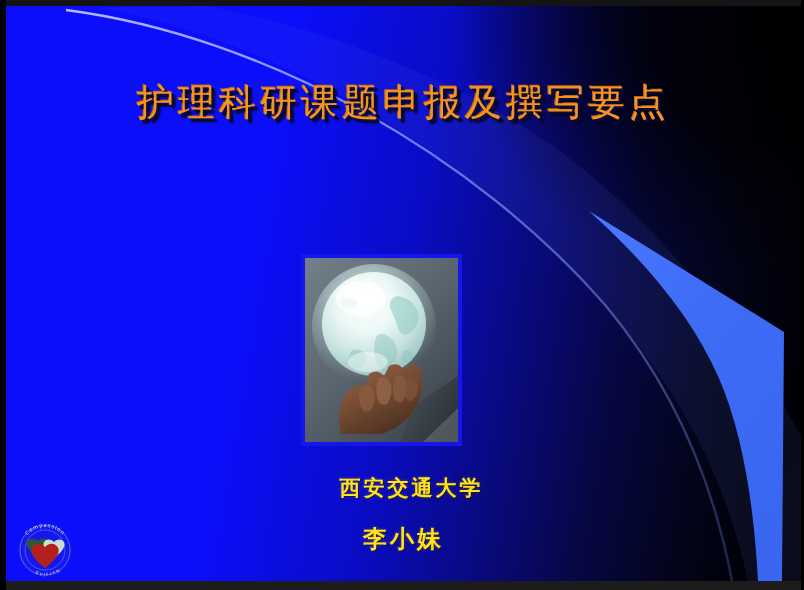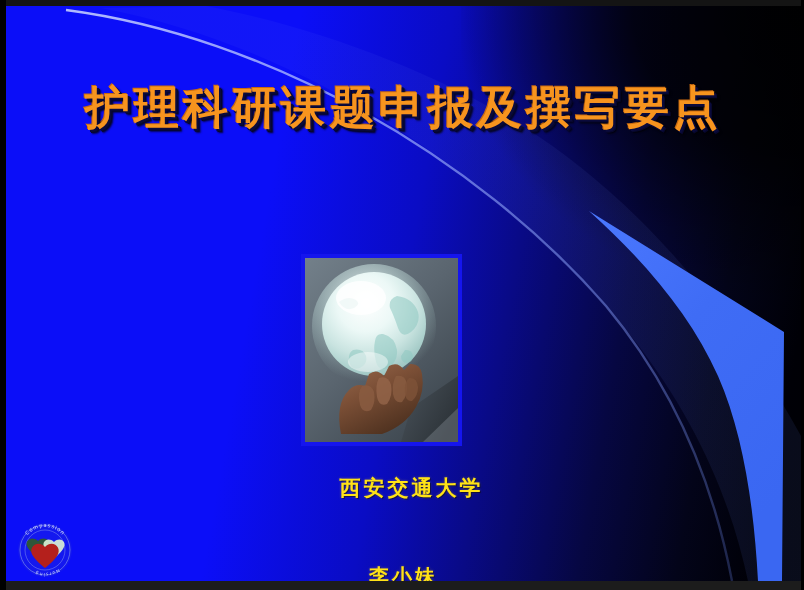--- a/index.html
+++ b/index.html
@@ -68,22 +68,22 @@
     width: 795px; height: 575px;
   }
 
   
   .title {
     position: absolute;
     left: 0; top: 72px;
     width: 795px;
     text-align: center;
     z-index: 20;
-    font-size: 45px;
-    font-weight: bold;
+    font-size: 37px;
+    font-weight: normal;
     letter-spacing: 4px;
     color: #f7941e;
     font-family: "DejaVu Sans", sans-serif;
     text-shadow:
       2px 2px 0 #0a0a3c,
       3px 3px 0 #07072c,
       4px 4px 2px rgba(0,0,0,0.75),
       -1px -1px 0 #c96a10;
     white-space: nowrap;
   }
@@ -113,21 +113,21 @@
     width: 795px;
     text-align: center;
     z-index: 20;
     color: #ffe217;
     font-weight: bold;
     font-family: "DejaVu Sans", sans-serif;
     text-shadow: 1px 1px 1px rgba(0,0,0,0.55), 0 0 3px rgba(255,220,40,0.35);
     white-space: nowrap;
   }
   .sub1 { left: 0; top: 468px; font-size: 21px; letter-spacing: 3px; padding-left: 8px; }
-  .sub2 { left: 0; top: 517px; font-size: 20px; letter-spacing: 3px; margin-top: 40px; }
+  .sub2 { left: 0; top: 517px; font-size: 24px; letter-spacing: 3px; }
 
   
   .logo {
     position: absolute;
     left: 8px; top: 513px;
     width: 62px; height: 62px;
     z-index: 25;
   }
 </style>
 </head>

